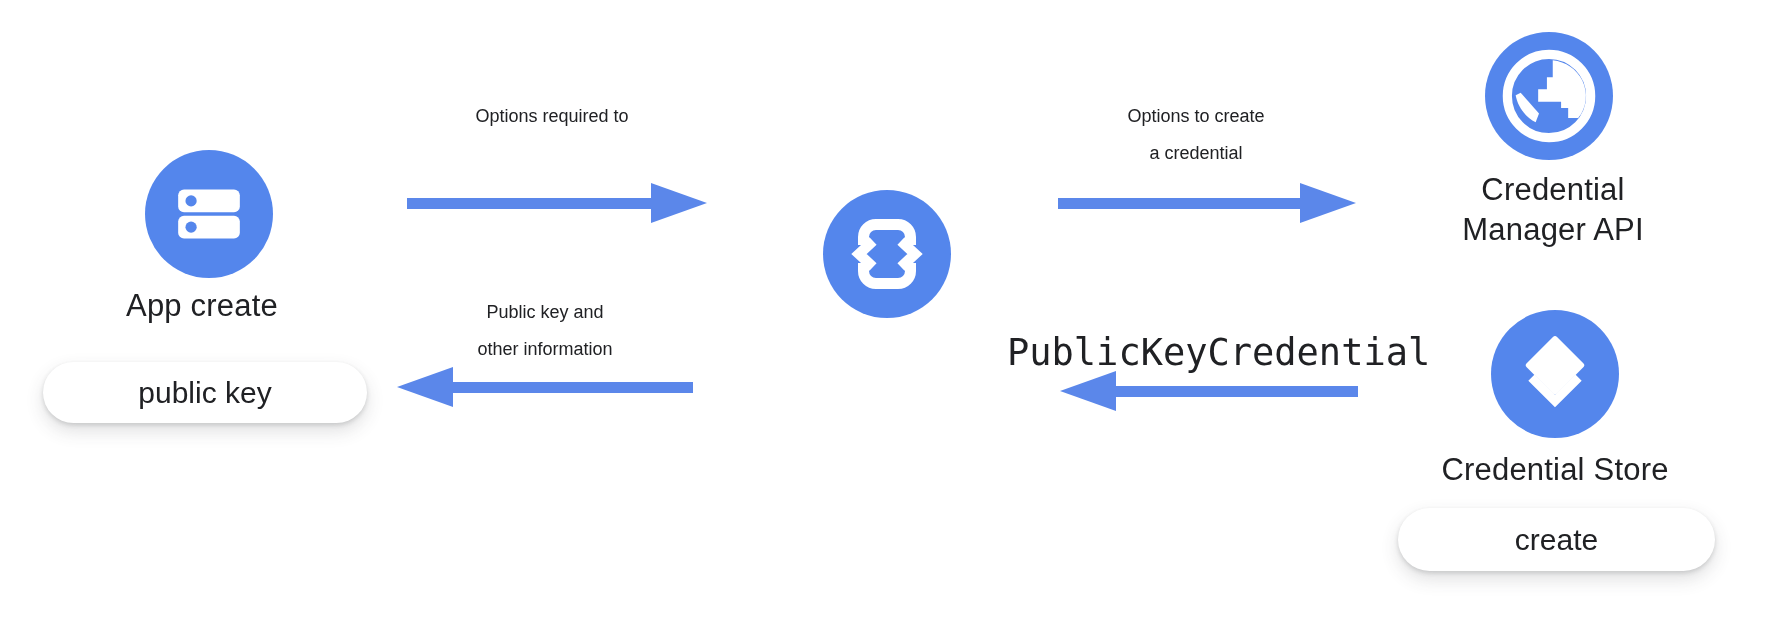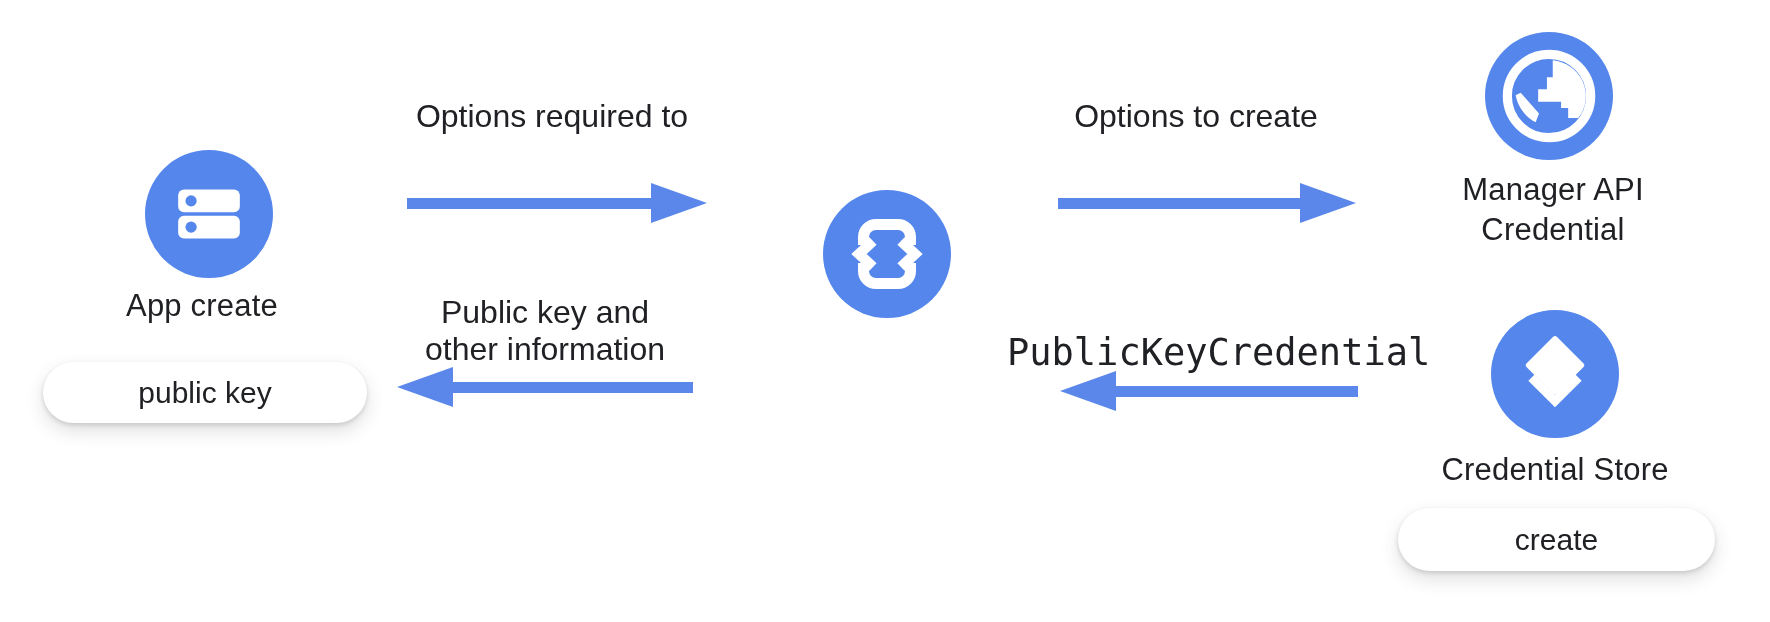--- a/index.html
+++ b/index.html
@@ -30,21 +30,21 @@
   }
   .pill{
     position:absolute;background:var(--pill-bg);
     border-radius:40px;
     display:flex;align-items:center;justify-content:center;
     box-shadow:0 2px 4px rgba(60,64,67,.18), 0 8px 18px rgba(60,64,67,.16);
     font-size:30px;font-weight:500;color:var(--text-dark);
   }
   .flow-label{
     position:absolute;text-align:center;
-    font-size:32px;font-weight:400;line-height:37px;
+    font-size:18px;font-weight:400;line-height:37px;
     color:var(--text-dark);
   }
   .flow-label.code{
     font-family:"DejaVu Sans Mono", monospace;
     font-size:37px;line-height:37px;
   }
   .arrow{position:absolute;height:40px;}
   .arrow .shaft{
     position:absolute;top:14.5px;height:11px;background:var(--arrow-blue);
   }
@@ -86,22 +86,22 @@
   </div>
 
   <div class="circle" style="left:1485px;top:32px;">
     <svg width="100" height="100" viewBox="0 0 24 24">
       <circle cx="12" cy="12" r="10" fill="none" stroke="#fff" stroke-width="2.2"></circle>
       <path fill="#fff" d="M12.9 3.4 C16 3.7 18.7 5.6 20 8.3 C20.7 9.8 21 11.4 20.8 13 C20.6 14.6 20 16.1 19 17.3 L16.6 17.3 L16.6 14.9 L14.9 14.9 L14.9 13.4 L9.4 13.4 L9.4 10.4 L11.5 10.4 L11.5 7.5 L12.9 7.5 Z"></path>
       <path fill="#fff" d="M4.0 11.8 C4.5 14.6 6.3 17 8.8 18.3 L9.6 16.2 L5.2 11.2 Z"></path>
     </svg>
   </div>
   <div class="node-label" style="left:1393px;top:170px;width:320px;">
+    <div>Credential</div>
     <div>Manager API</div>
-    <div>Credential</div>
   </div>
 
   <div class="circle" style="left:1491px;top:310px;">
     <svg width="100" height="100" viewBox="0 0 24 24">
       <path d="M12 3.6 L18.3 9.9 L12 16.2 L5.7 9.9 Z" fill="#fff" stroke="#fff" stroke-width="1.4" stroke-linejoin="round"></path>
       <path d="M12 20 L5.6 13.6 L7.1 12.1 L12 17 L16.9 12.1 L18.4 13.6 Z" fill="#fff"></path>
     </svg>
   </div>
   <div class="node-label" style="left:1375px;top:450px;width:360px;">Credential Store</div>
   <div class="pill" style="left:1398px;top:508px;width:317px;height:63px;">
@@ -111,20 +111,21 @@
   <div class="flow-label" style="left:392px;top:98px;width:320px;">
     <div>Options required to</div>
   </div>
   <div class="arrow right" style="left:407px;top:183px;width:300px;">
     <div class="shaft"></div>
     <div class="head"></div>
   </div>
 
   <div class="flow-label" style="left:1036px;top:98px;width:320px;">
     <div>Options to create</div>
+    <div>a credential</div>
   </div>
   <div class="arrow right" style="left:1058px;top:183px;width:298px;">
     <div class="shaft"></div>
     <div class="head"></div>
   </div>
 
   <div class="flow-label" style="left:375px;top:294px;width:340px;">
     <div>Public key and</div>
     <div>other information</div>
   </div>

